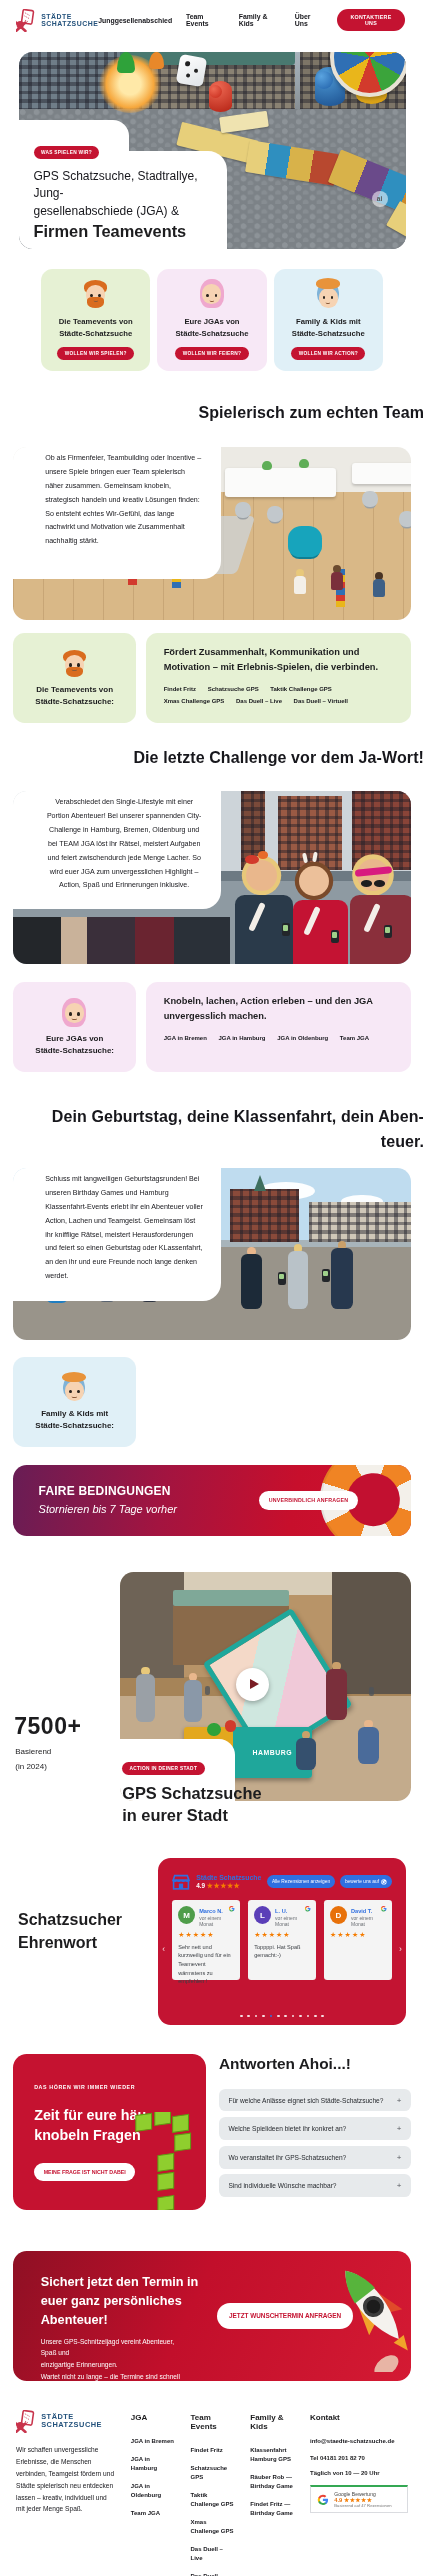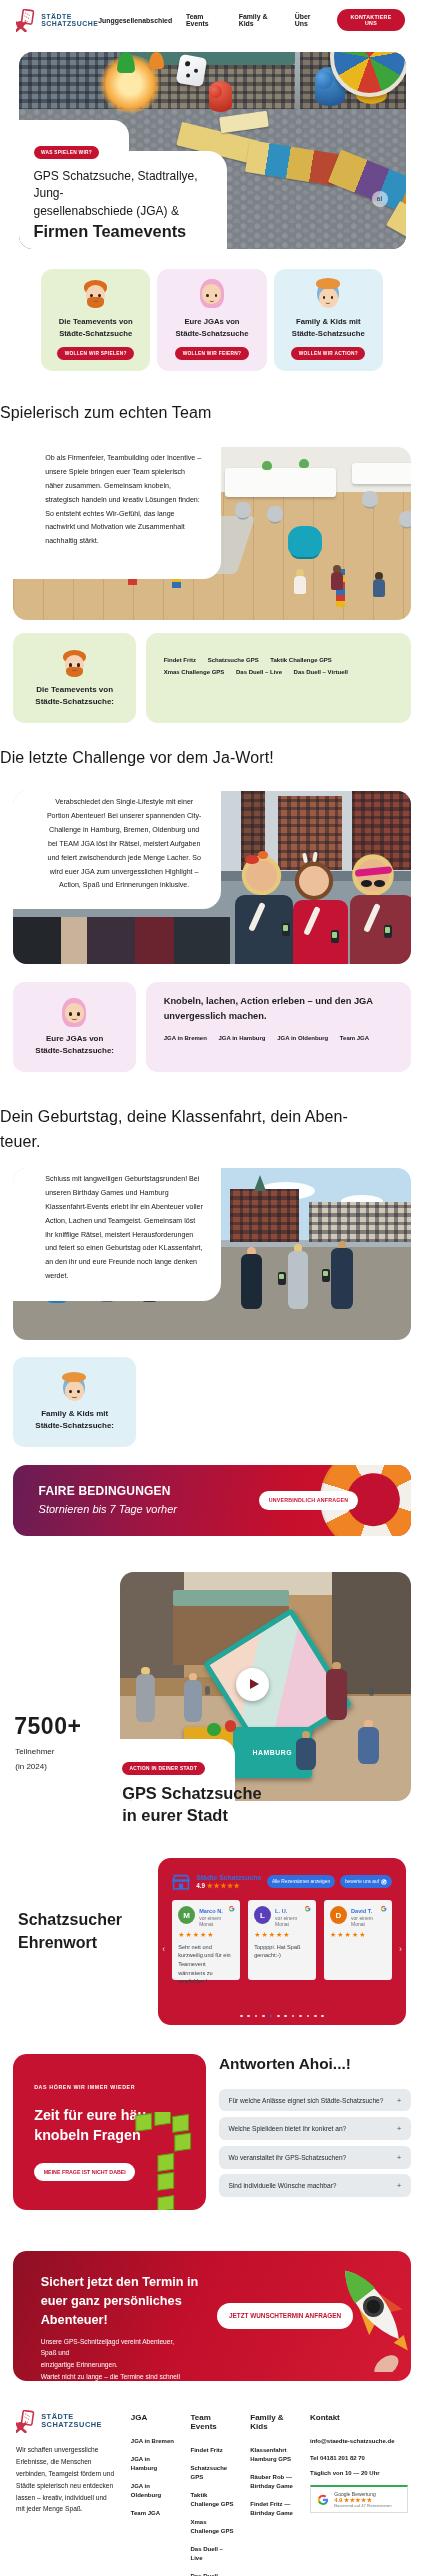--- a/index.html
+++ b/index.html
@@ -71,21 +71,21 @@
   .avatar.man .face { z-index:1; } .avatar.man .beard{ z-index:2; } 
   .avatar.man .inner { position:absolute; z-index:3; left:5.8px; top:7.4px; width:19px; height:20px; }
   .avatar.woman .hair { position:absolute; left:3.2px; top:1.1px; width:24px; height:29px; background:#efa8ce; border-radius:46% 46% 38% 38%; }
   .avatar.woman .inner, .avatar.kid .inner { position:absolute; z-index:3; left:5.8px; top:7.4px; width:19px; height:20px; }
   .avatar.woman .face { z-index:2; top:6.4px; }
   .avatar.kid .hair { position:absolute; left:4.2px; top:4.2px; width:22px; height:23px; background:#7fb3d8; border-radius:46%; }
   .avatar.kid .beret { position:absolute; left:3.2px; top:0; width:24px; height:10.6px; background:#e8933a; border-radius:50% 50% 42% 42%; z-index:4; }
   .avatar.kid .face { z-index:2; top:9.5px; }
   .avatar.kid .inner { top:9.5px; }
   
-  .h-center { text-align:left; font-size:16px; font-weight:normal; color:#17171c; letter-spacing:0.1px; }
+  .h-center { text-align:right; font-size:16px; font-weight:bold; color:#17171c; letter-spacing:0.1px; }
   
   .photo-block { position:relative; margin:0 13.2px; height:173px; border-radius:13.8px; overflow:hidden; }
   .photo-scene { position:absolute; inset:0; }
   .text-panel { position:absolute; left:0; top:0; width:208px; height:123px; background:#fff; border-radius:0 0 18px 0; z-index:5; }
   .text-panel p { padding:5.3px 18px 0 32px; font-size:7.1px; line-height:1.95; color:#17171c; }
   .fig { position:absolute; }
   .fig .fh { width:8.5px; height:8.5px; border-radius:50%; background:#e9b78c; margin:0 auto; }
   .fig .fb { width:11.6px; height:18px; border-radius:4.2px 4.2px 2.1px 2.1px; margin-top:-1.1px; }
   
   .office { background:linear-gradient(#eceae4 0 26%, #d9b887 26% 100%); }
@@ -415,20 +415,21 @@
         <div class="beard"></div>
       <div class="inner">
           <div class="eye l"></div>
           <div class="eye r"></div>
           <div class="mouth"></div>
         </div>
     </div>
     <h4><span>Die Teamevents von</span><br><span>Städte-Schatzsuche:</span></h4>
   </div>
   <div class="info-card bg-green">
+    <div class="lead">Fördert Zusammenhalt, Kommunikation und Motivation – mit Erlebnis-Spielen, die verbinden.</div>
     <div class="tags">
       <span class="tag">Findet Fritz</span>
       <span class="tag">Schatzsuche GPS</span>
       <span class="tag">Taktik Challenge GPS</span>
       <span class="tag">Xmas Challenge GPS</span>
       <span class="tag">Das Duell – Live</span>
       <span class="tag">Das Duell – Virtuell</span>
     </div>
   </div>
 </section>
@@ -557,21 +558,21 @@
 
 <section class="fair">
   <div class="buoy"></div>
   <h3>FAIRE BEDINGUNGEN</h3>
   <div class="sub">Stornieren bis 7 Tage vorher</div>
   <button class="pill-white">UNVERBINDLICH ANFRAGEN</button>
 </section>
 
 <section class="stats">
   <div class="stat-num">7500+</div>
-  <div class="stat-lab">Teilnehmer</div>
+  <div class="stat-lab">Basierend</div>
   <div class="stat-note">(in 2024)</div>
 
   <div class="video">
     <div class="bld2 bwin" style="left:0;top:0;width:64px;height:106px;background-color:#6e6356;"></div>
     <div class="bld2 bwin" style="right:0;top:0;width:79px;height:122px;background-color:#5f554a;"></div>
     <div class="roof"></div>
     <div class="bld2 bwin" style="left:18%;top:15%;width:40%;height:26%;background-color:#8a6a4a;"></div>
     <div class="crowd">
       <i style="left:74px;top:116px;"></i>
         <i style="left:85px;top:114px;"></i>

